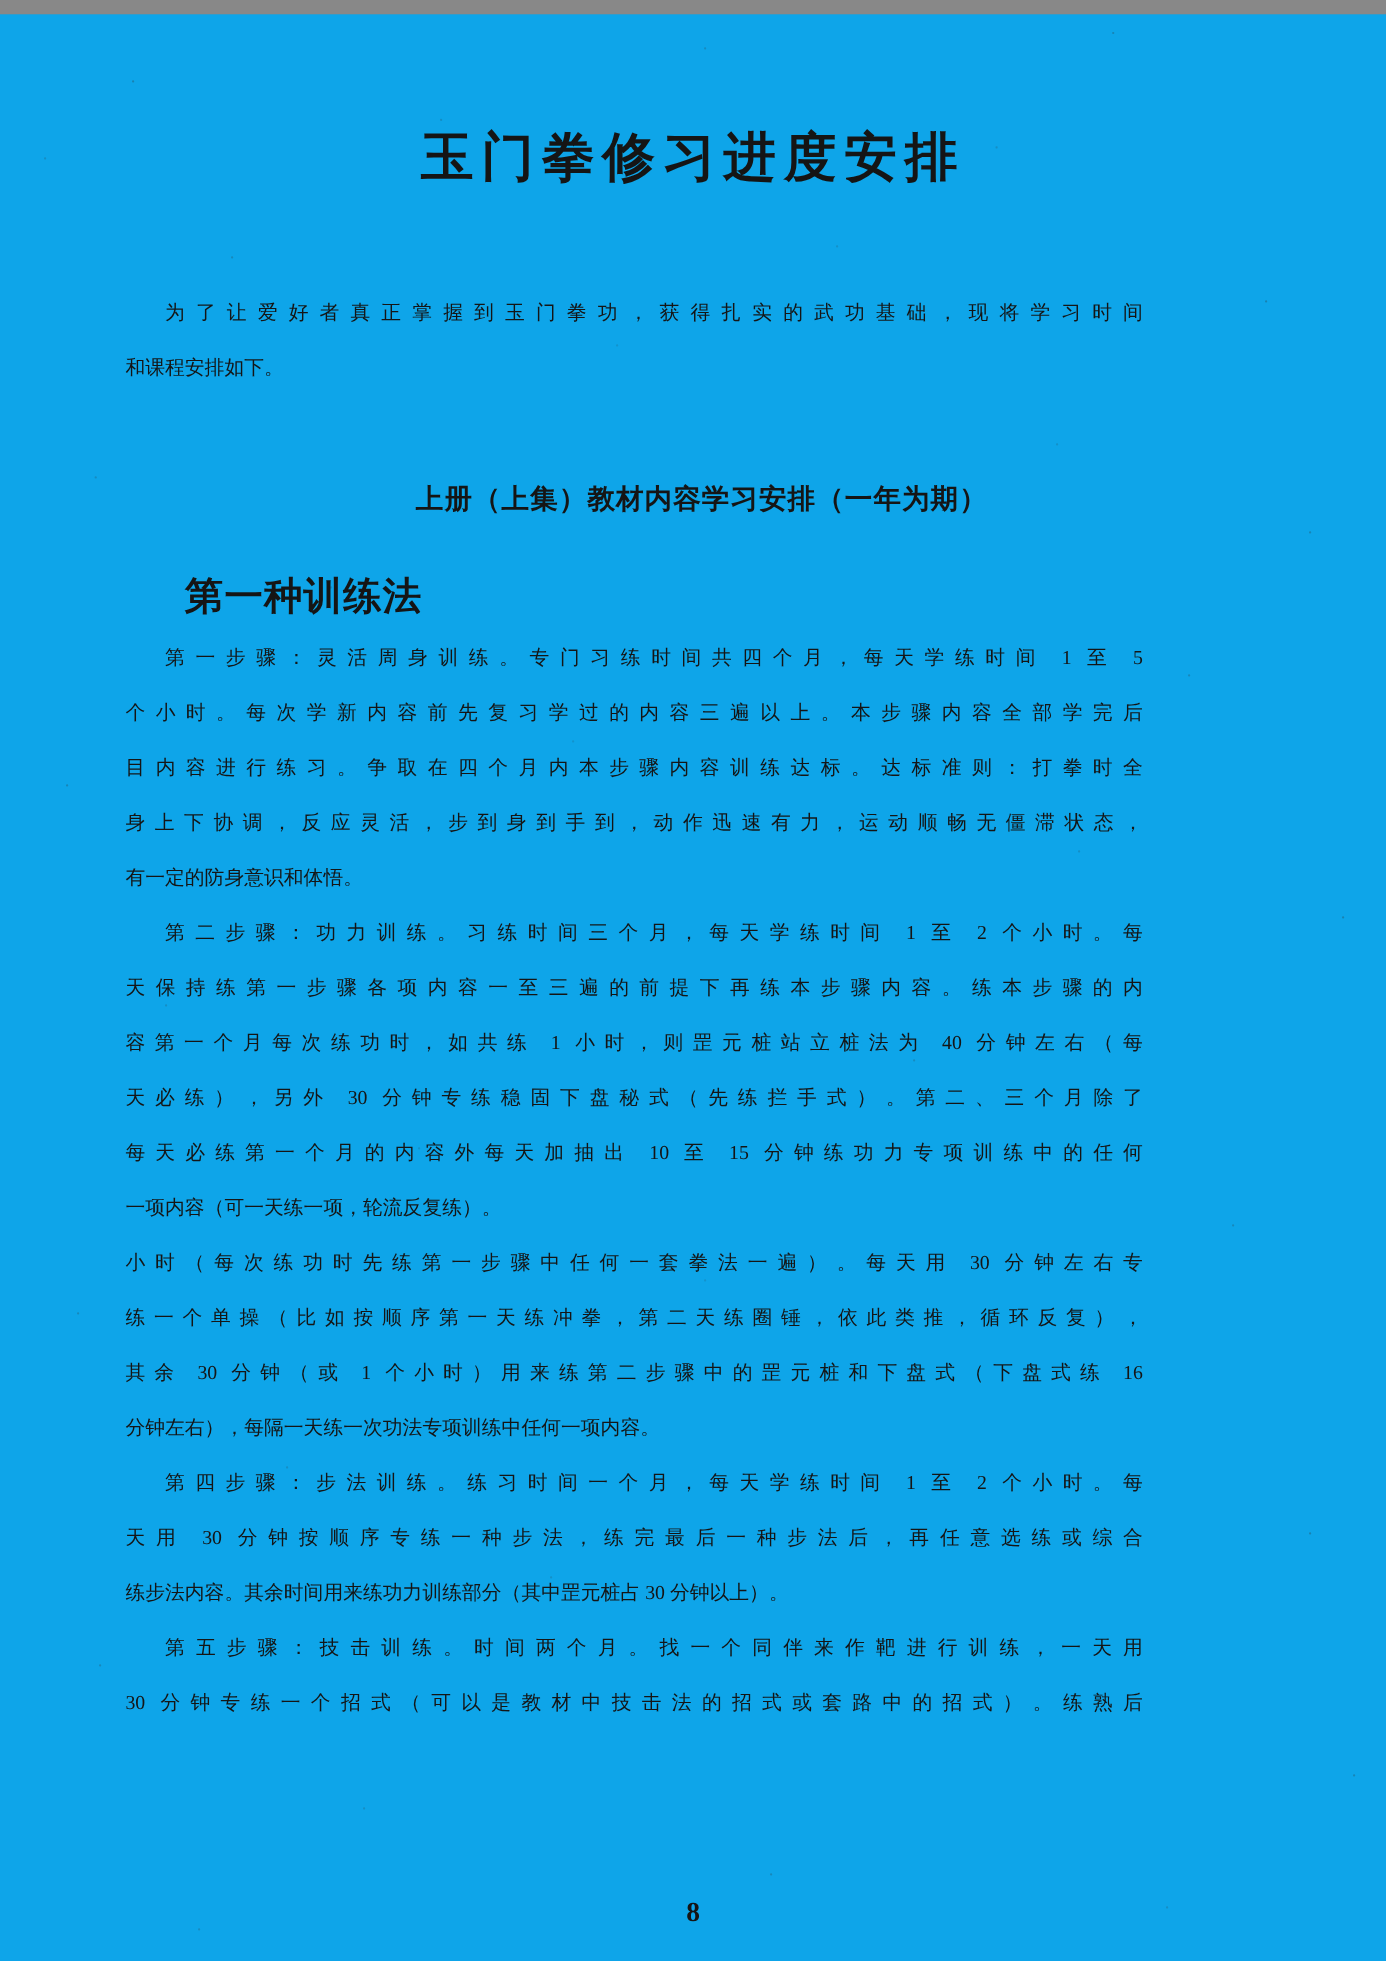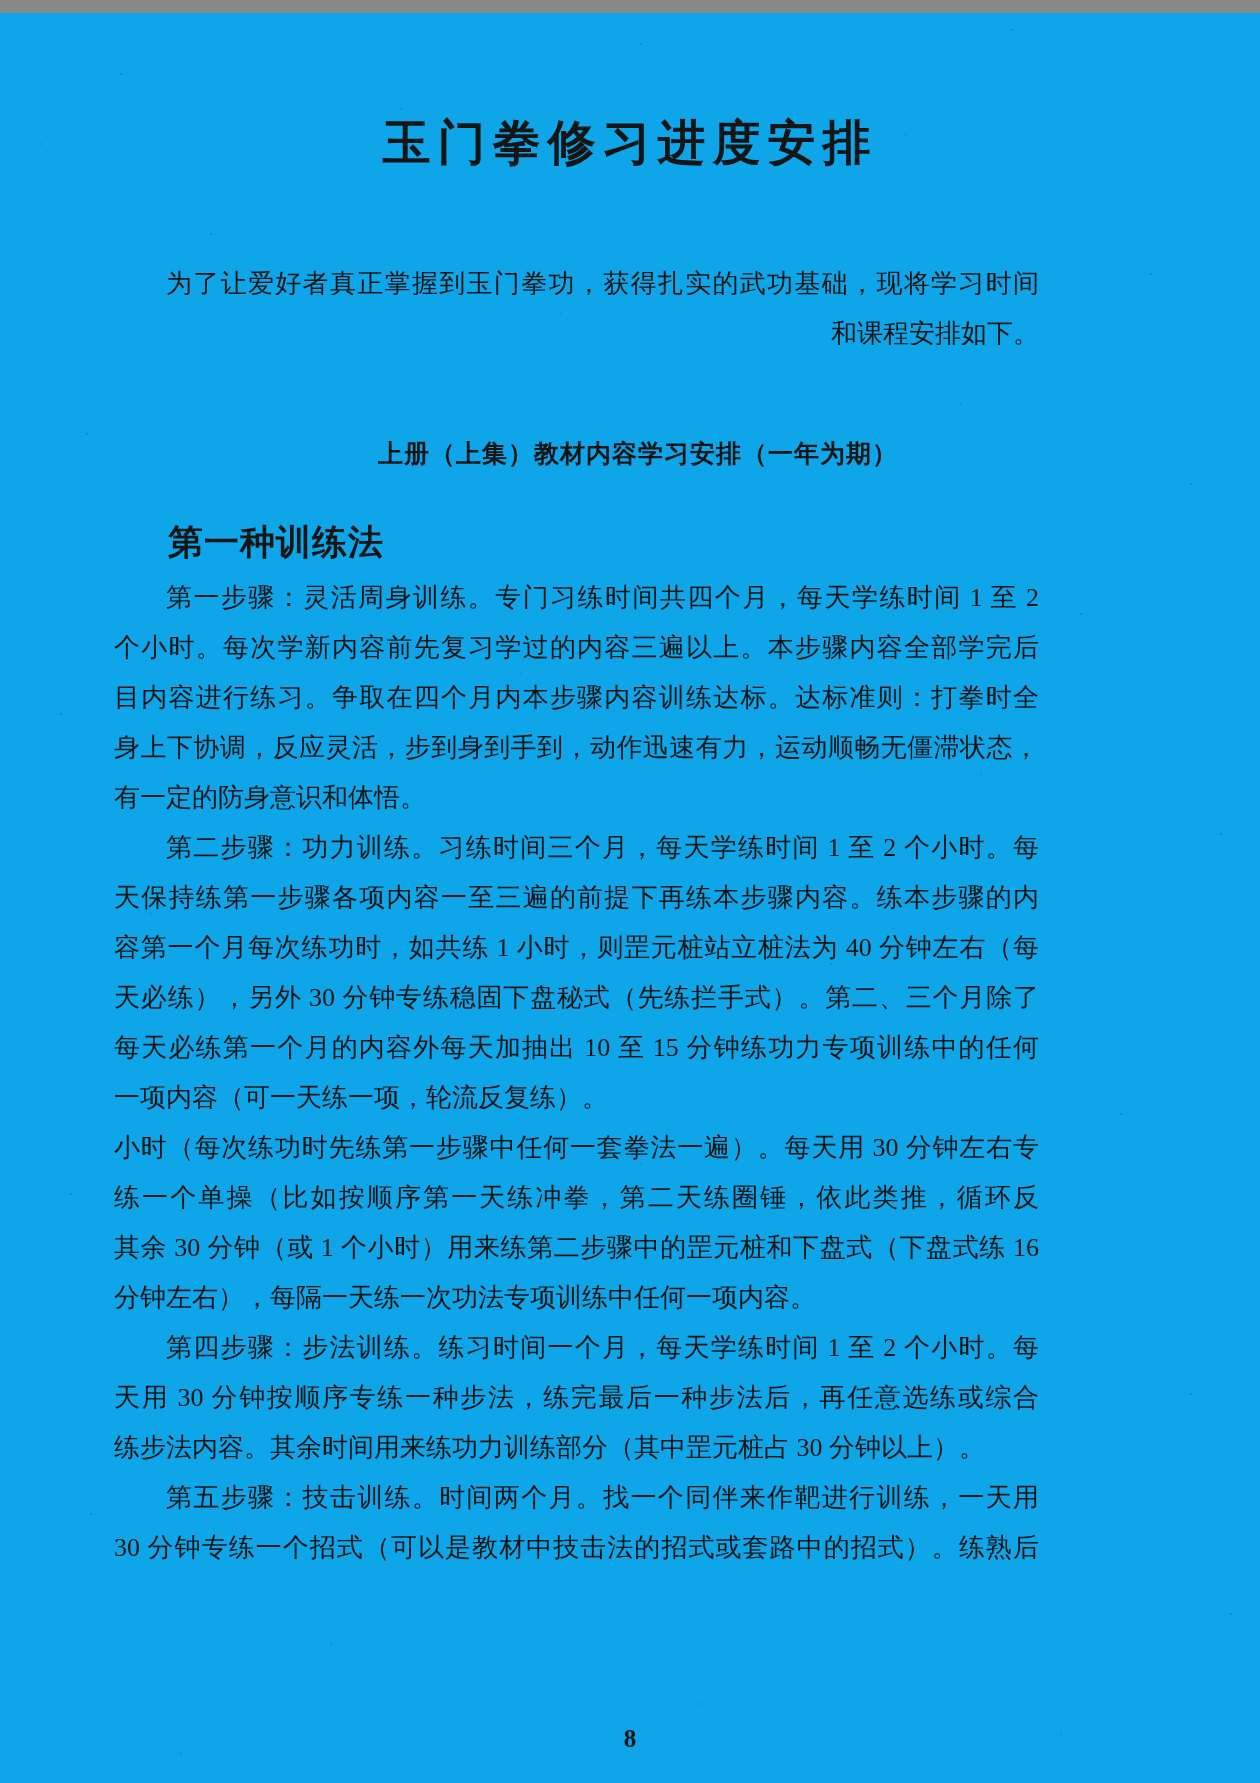--- a/index.html
+++ b/index.html
@@ -35,32 +35,32 @@
       700px 1690px 0 rgba(50,50,50,.25), 1060px 1720px 0 rgba(50,50,50,.2),
       180px 1740px 0 rgba(50,50,50,.22), 960px 390px 0 rgba(50,50,50,.18),
       560px 300px 0 rgba(50,50,50,.15), 40px 130px 0 rgba(50,50,50,.2);
   }
   .title {
     position:absolute; top:98px; left:0; right:0;
     margin:0; text-align:center;
     font-size:48px; font-weight:700; letter-spacing:7px;
   }
   .intro { position:absolute; top:232px; left:114px; width:925px; }
-  .intro .line { line-height:78px;text-align:right; }
+  .intro .line { line-height:78px; }
   .subtitle {
     position:absolute; top:424px; left:0; right:0;
     text-align:center; font-weight:700; font-size:25px; letter-spacing:1px;padding-left:16px;
   }
   .heading {
     position:absolute; top:506px; left:168px;
     font-weight:700; font-size:35px; letter-spacing:1px;
   }
   .body-text { position:absolute; top:560px; left:114px; width:925px; }
   .line {
-    font-size:26px; line-height:50px; height:50px;
+    font-size:18px; line-height:50px; height:50px;
     overflow:hidden; white-space:normal;
   }
   .fill { text-align:justify; text-align-last:justify; }
   .indent { text-indent:2em; }
   .pagenum {
     position:absolute; top:1712px; left:0; right:0;
     text-align:center; font-size:25px; font-weight:700;
   }
 </style>
 </head>
@@ -76,21 +76,21 @@
     <div class="line">和课程安排如下。</div>
   </div>
 
   <div class="subtitle">上册（上集）教材内容学习安排（一年为期）</div>
 
   <div class="heading">第一种训练法</div>
 
   <div class="body-text">
 
     <div>
-      <div class="line fill indent">第一步骤：灵活周身训练。专门习练时间共四个月，每天学练时间 1 至 2</div>
+      <div class="line fill indent">第一步骤：灵活周身训练。专门习练时间共四个月，每天学练时间 1 至 5</div>
       <div class="line fill">个小时。每次学新内容前先复习学过的内容三遍以上。本步骤内容全部学完后</div>
       <div class="line fill">目内容进行练习。争取在四个月内本步骤内容训练达标。达标准则：打拳时全</div>
       <div class="line fill">身上下协调，反应灵活，步到身到手到，动作迅速有力，运动顺畅无僵滞状态，</div>
       <div class="line">有一定的防身意识和体悟。</div>
     </div>
 
     <div>
       <div class="line fill indent">第二步骤：功力训练。习练时间三个月，每天学练时间 1 至 2 个小时。每</div>
       <div class="line fill">天保持练第一步骤各项内容一至三遍的前提下再练本步骤内容。练本步骤的内</div>
       <div class="line fill">容第一个月每次练功时，如共练 1 小时，则罡元桩站立桩法为 40 分钟左右（每</div>

